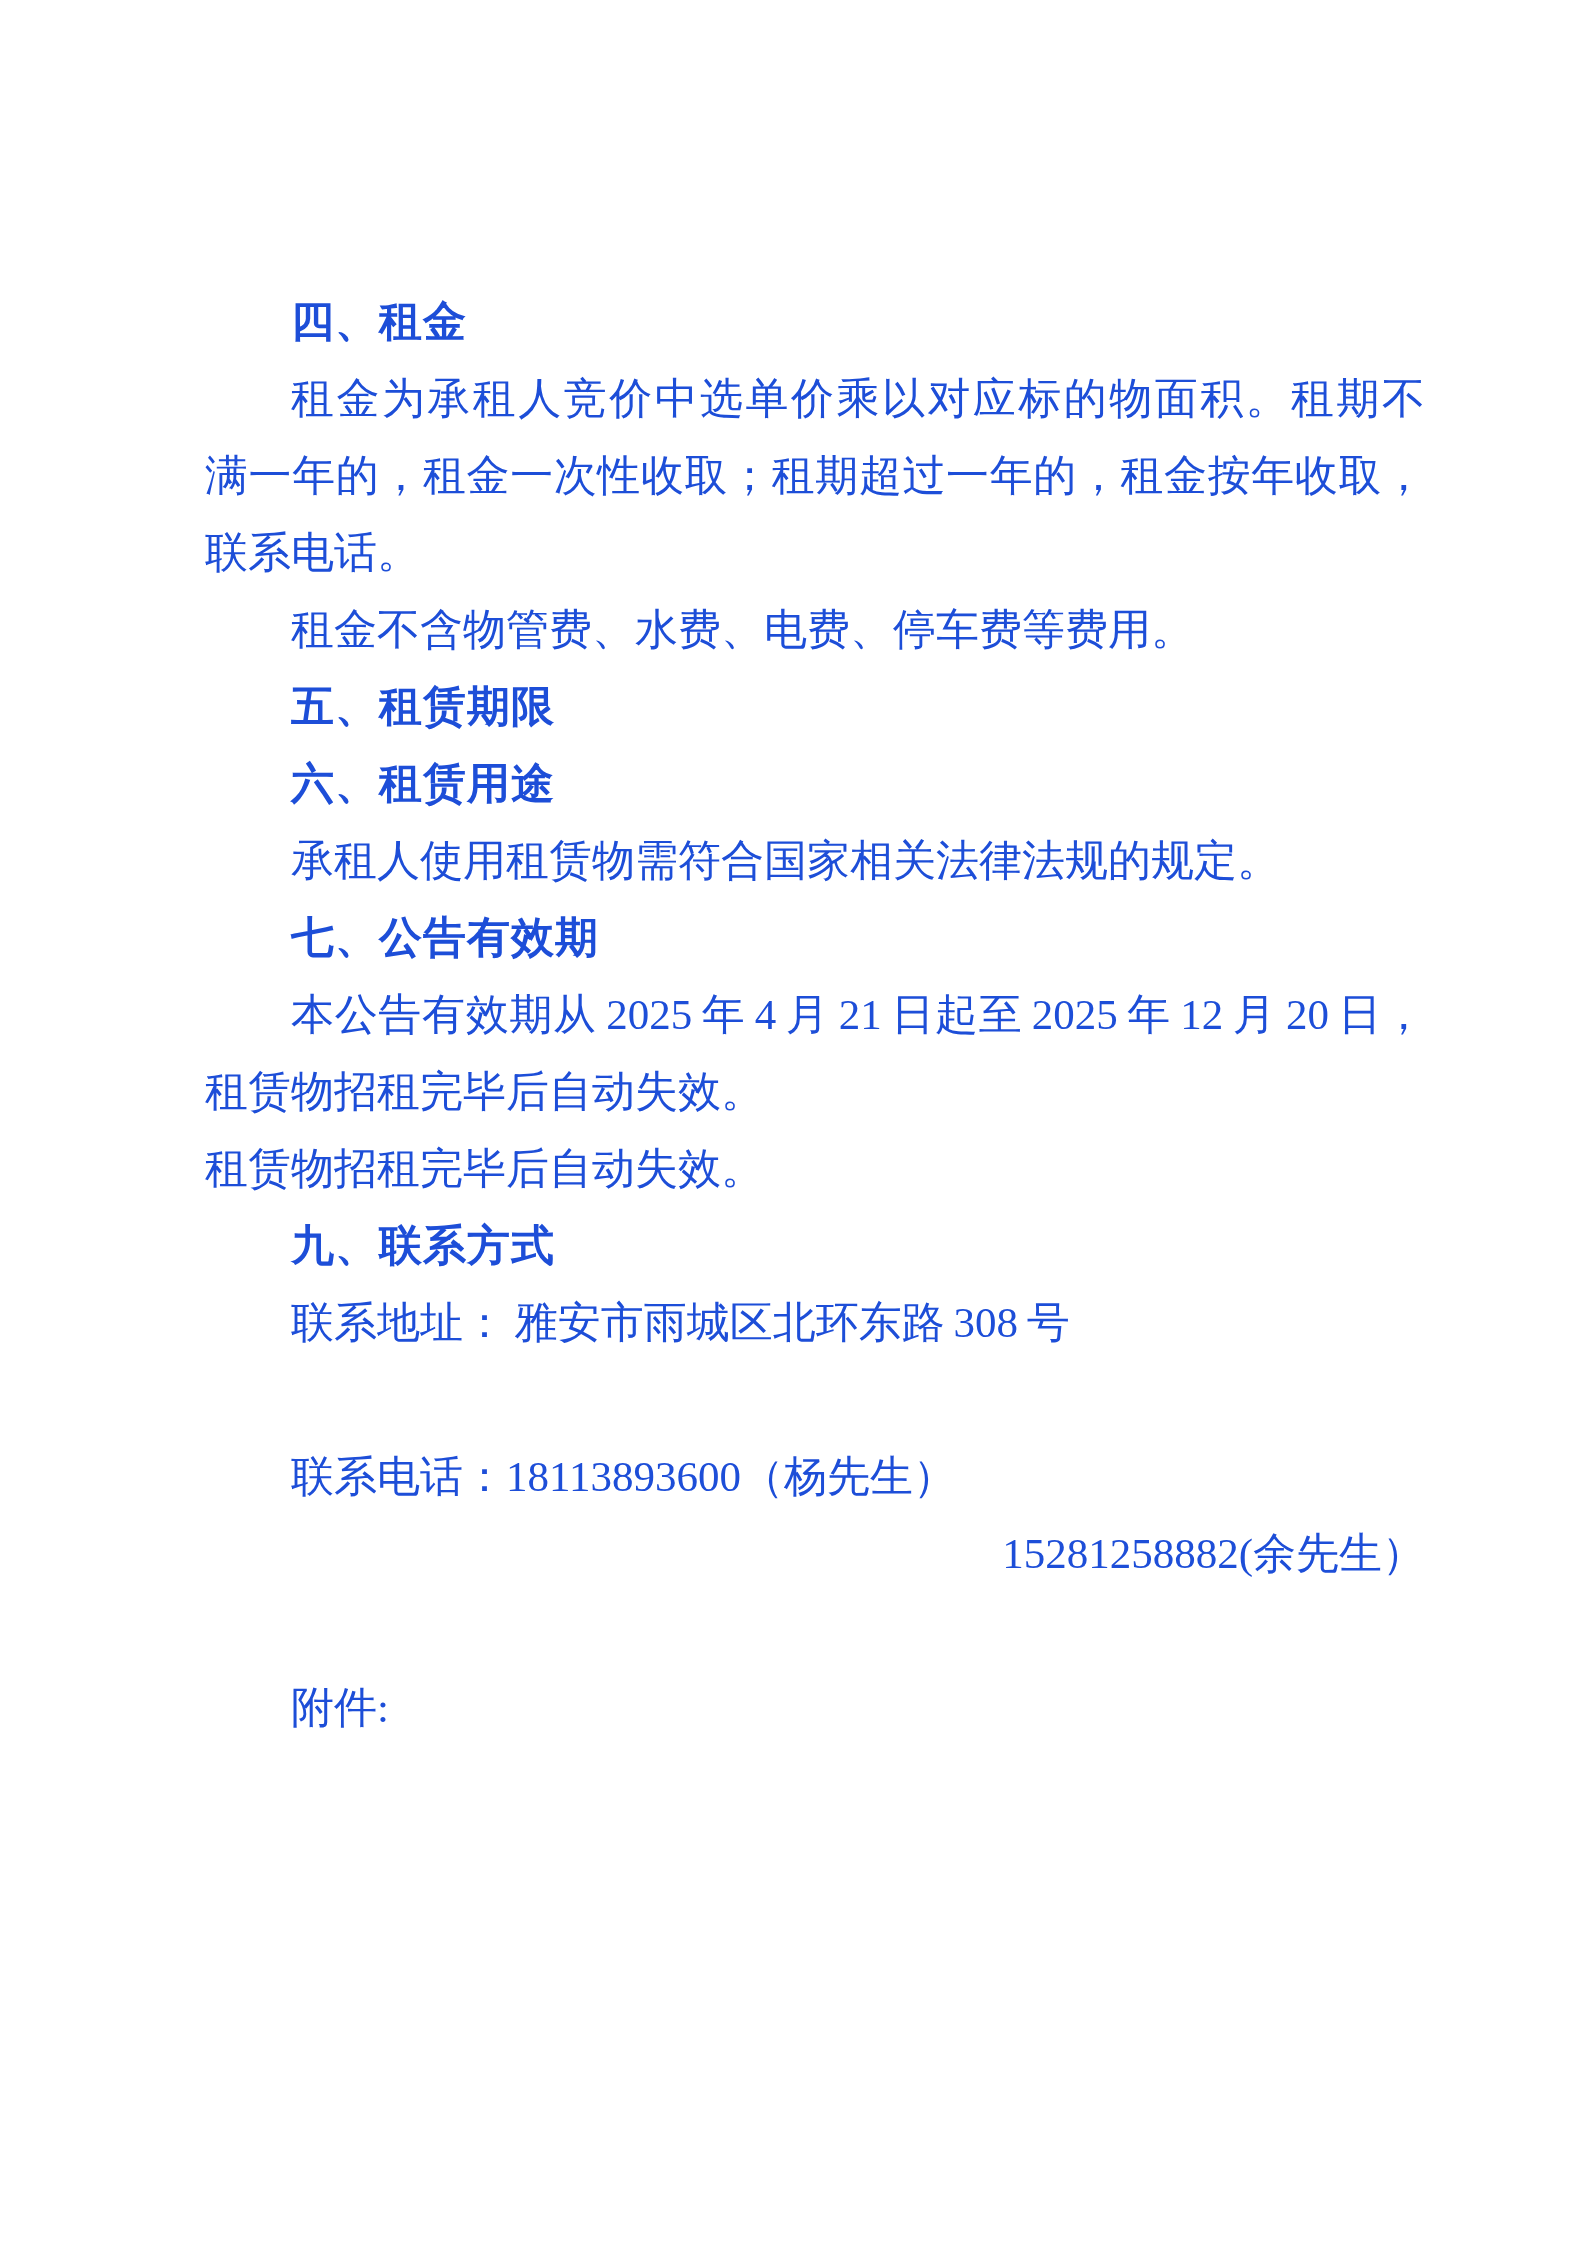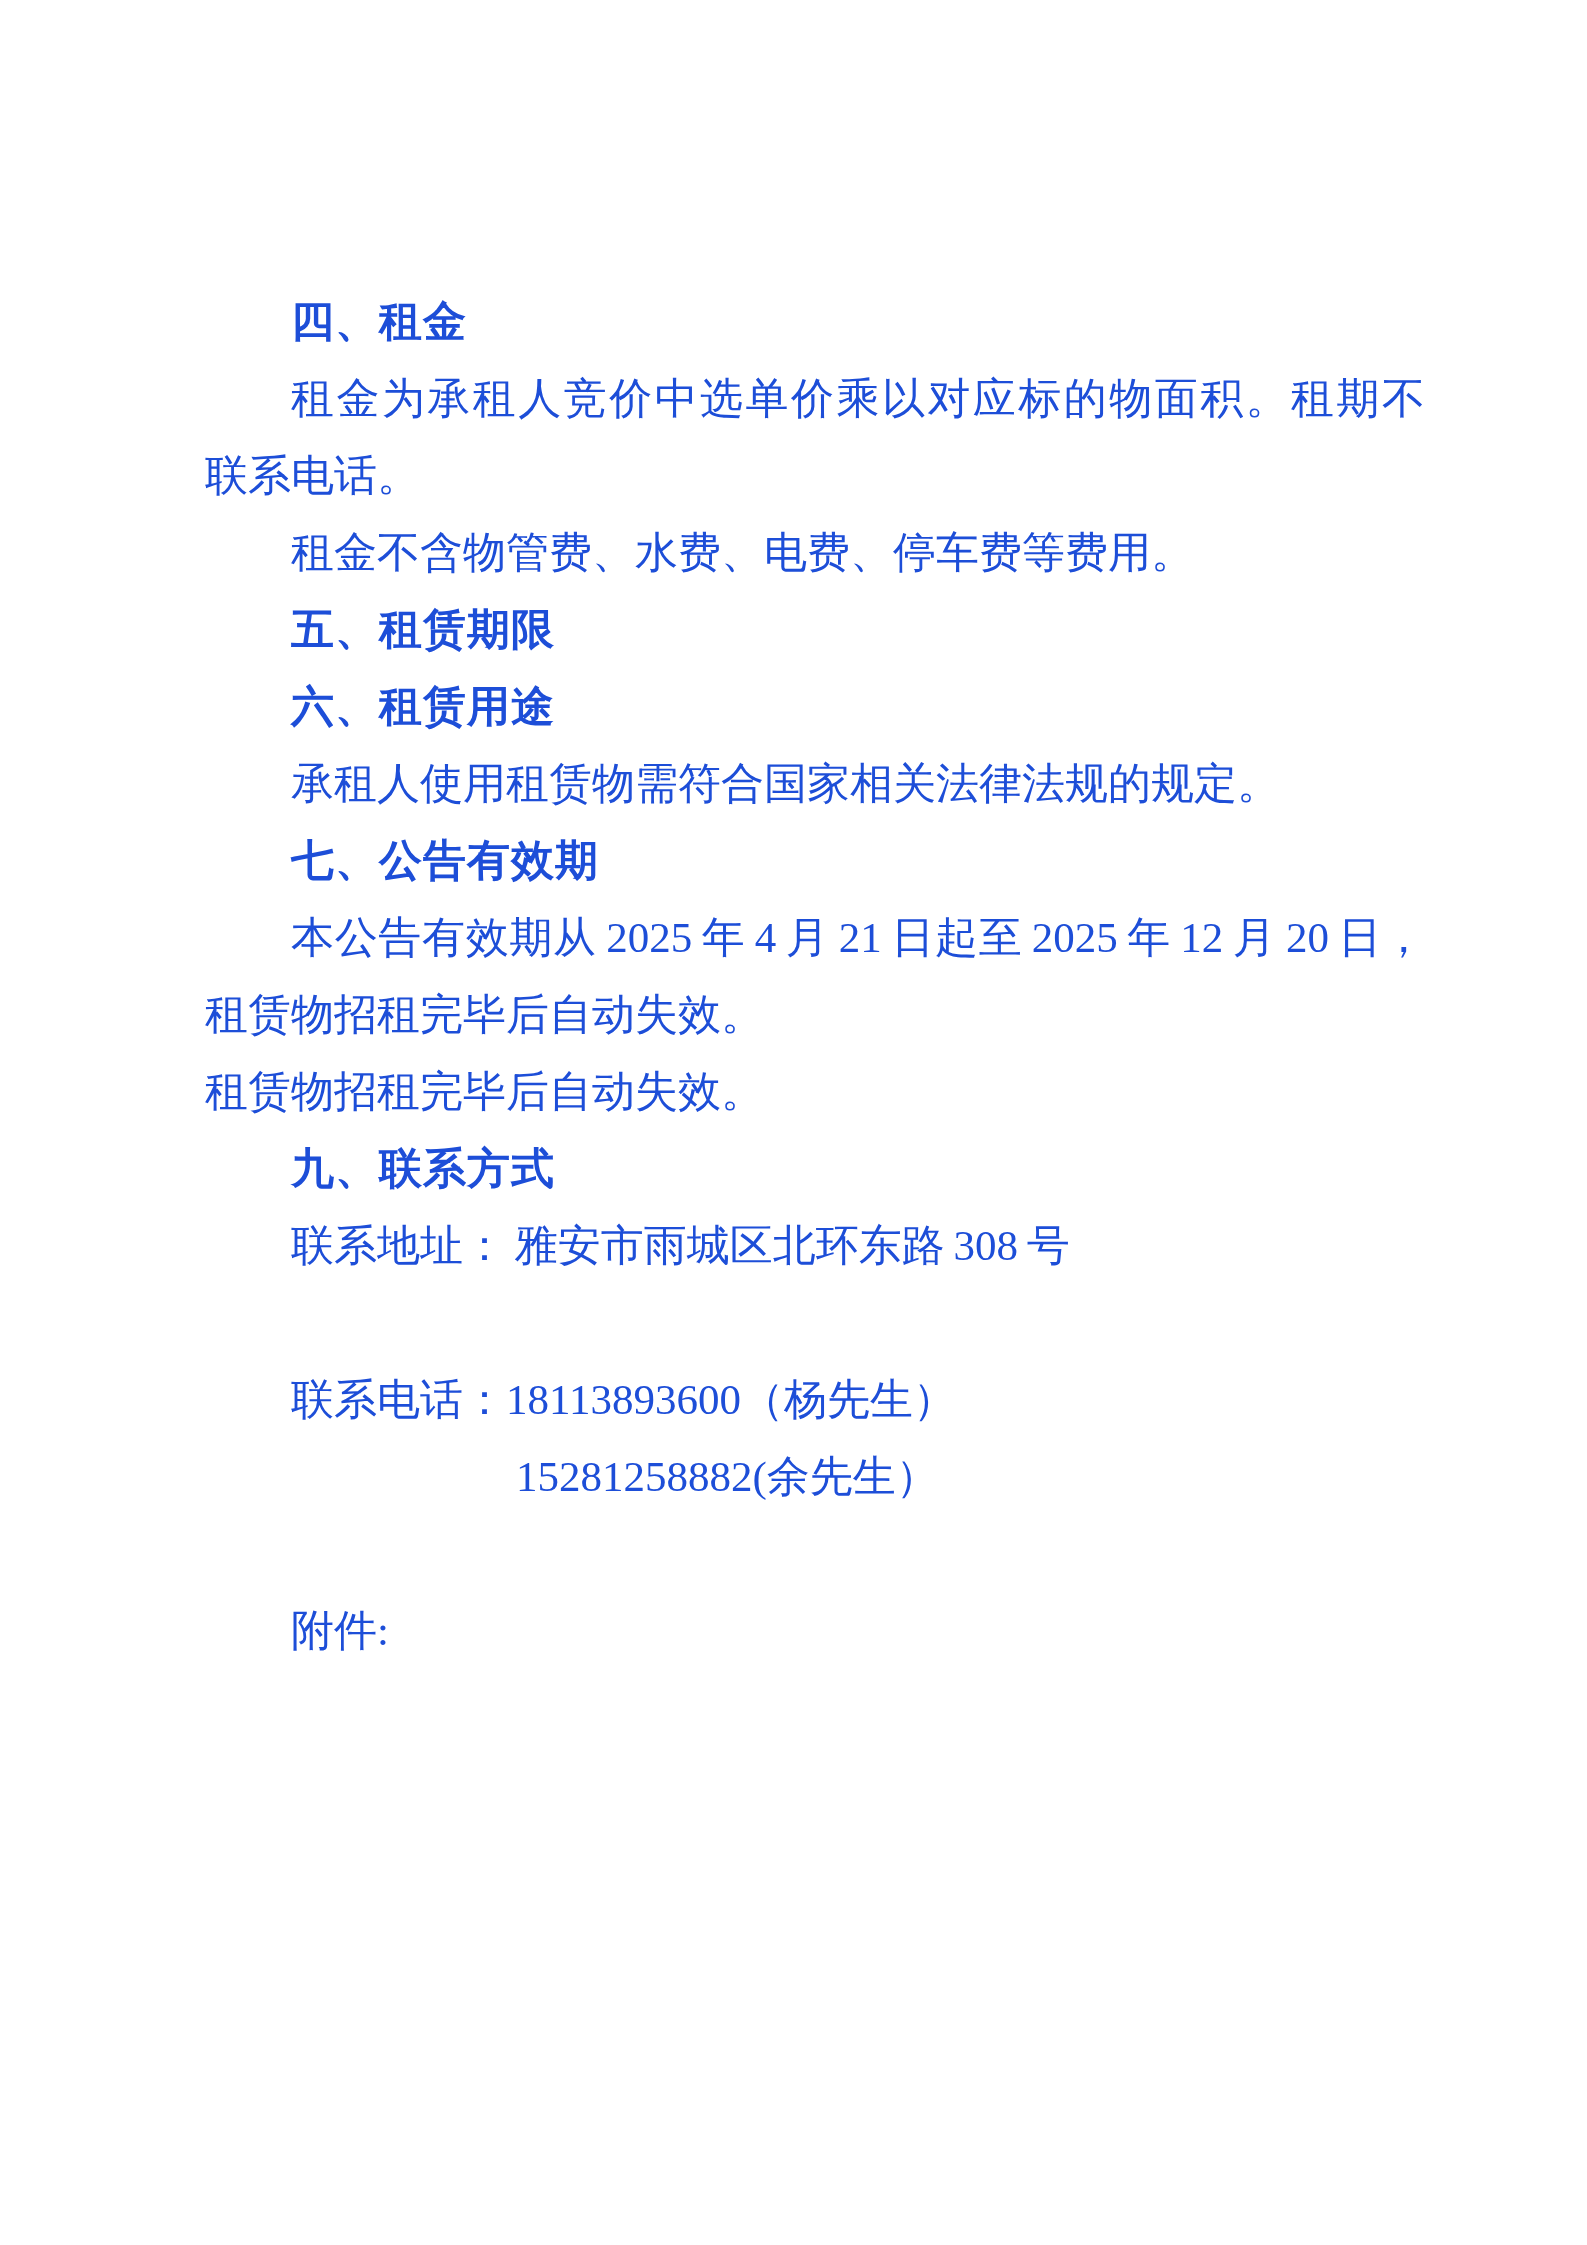--- a/index.html
+++ b/index.html
@@ -36,32 +36,34 @@
   }
   .indent {
     text-indent: 2em;
   }
   .justify {
     text-align: justify;
     text-align-last: justify;
   }
   .phone2 {
     text-indent: 311px;
+    text-align: right;
   }
   .blank {
     height: 77px;
   }
 </style>
 </head>
 <body>
 
 <div class="page">
   <main class="content" id="doc-content">
       <div class="line heading indent">四、租金</div>
       <div class="line indent justify">租金为承租人竞价中选单价乘以对应标的物面积。租期不</div>
+      <div class="line justify">满一年的，租金一次性收取；租期超过一年的，租金按年收取，</div>
       <div class="line">联系电话。</div>
       <div class="line indent">租金不含物管费、水费、电费、停车费等费用。</div>
       <div class="line heading indent">五、租赁期限</div>
       <div class="line heading indent">六、租赁用途</div>
       <div class="line indent">承租人使用租赁物需符合国家相关法律法规的规定。</div>
       <div class="line heading indent">七、公告有效期</div>
       <div class="line indent justify">本公告有效期从 2025 年 4 月 21 日起至 2025 年 12 月 20 日，</div>
       <div class="line">租赁物招租完毕后自动失效。</div>
       <div class="line">租赁物招租完毕后自动失效。</div>
       <div class="line heading indent">九、联系方式</div>

